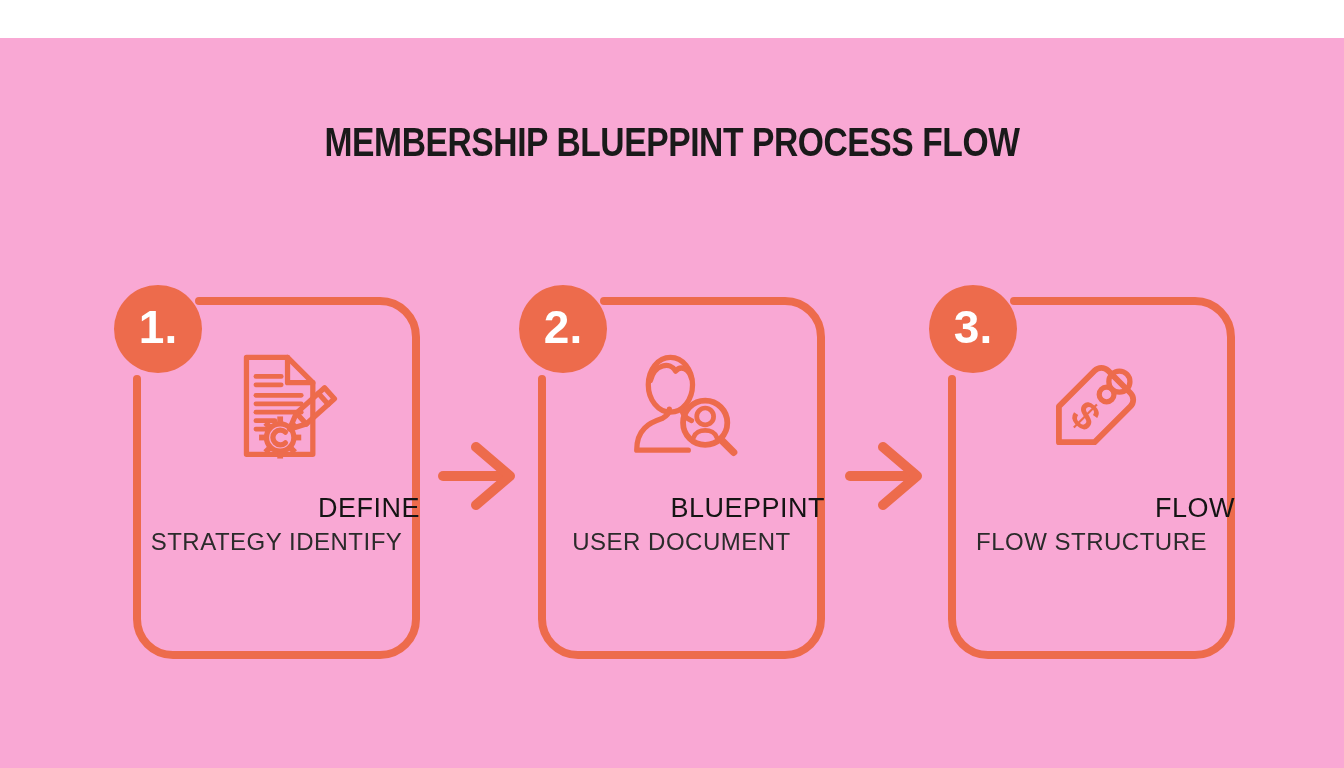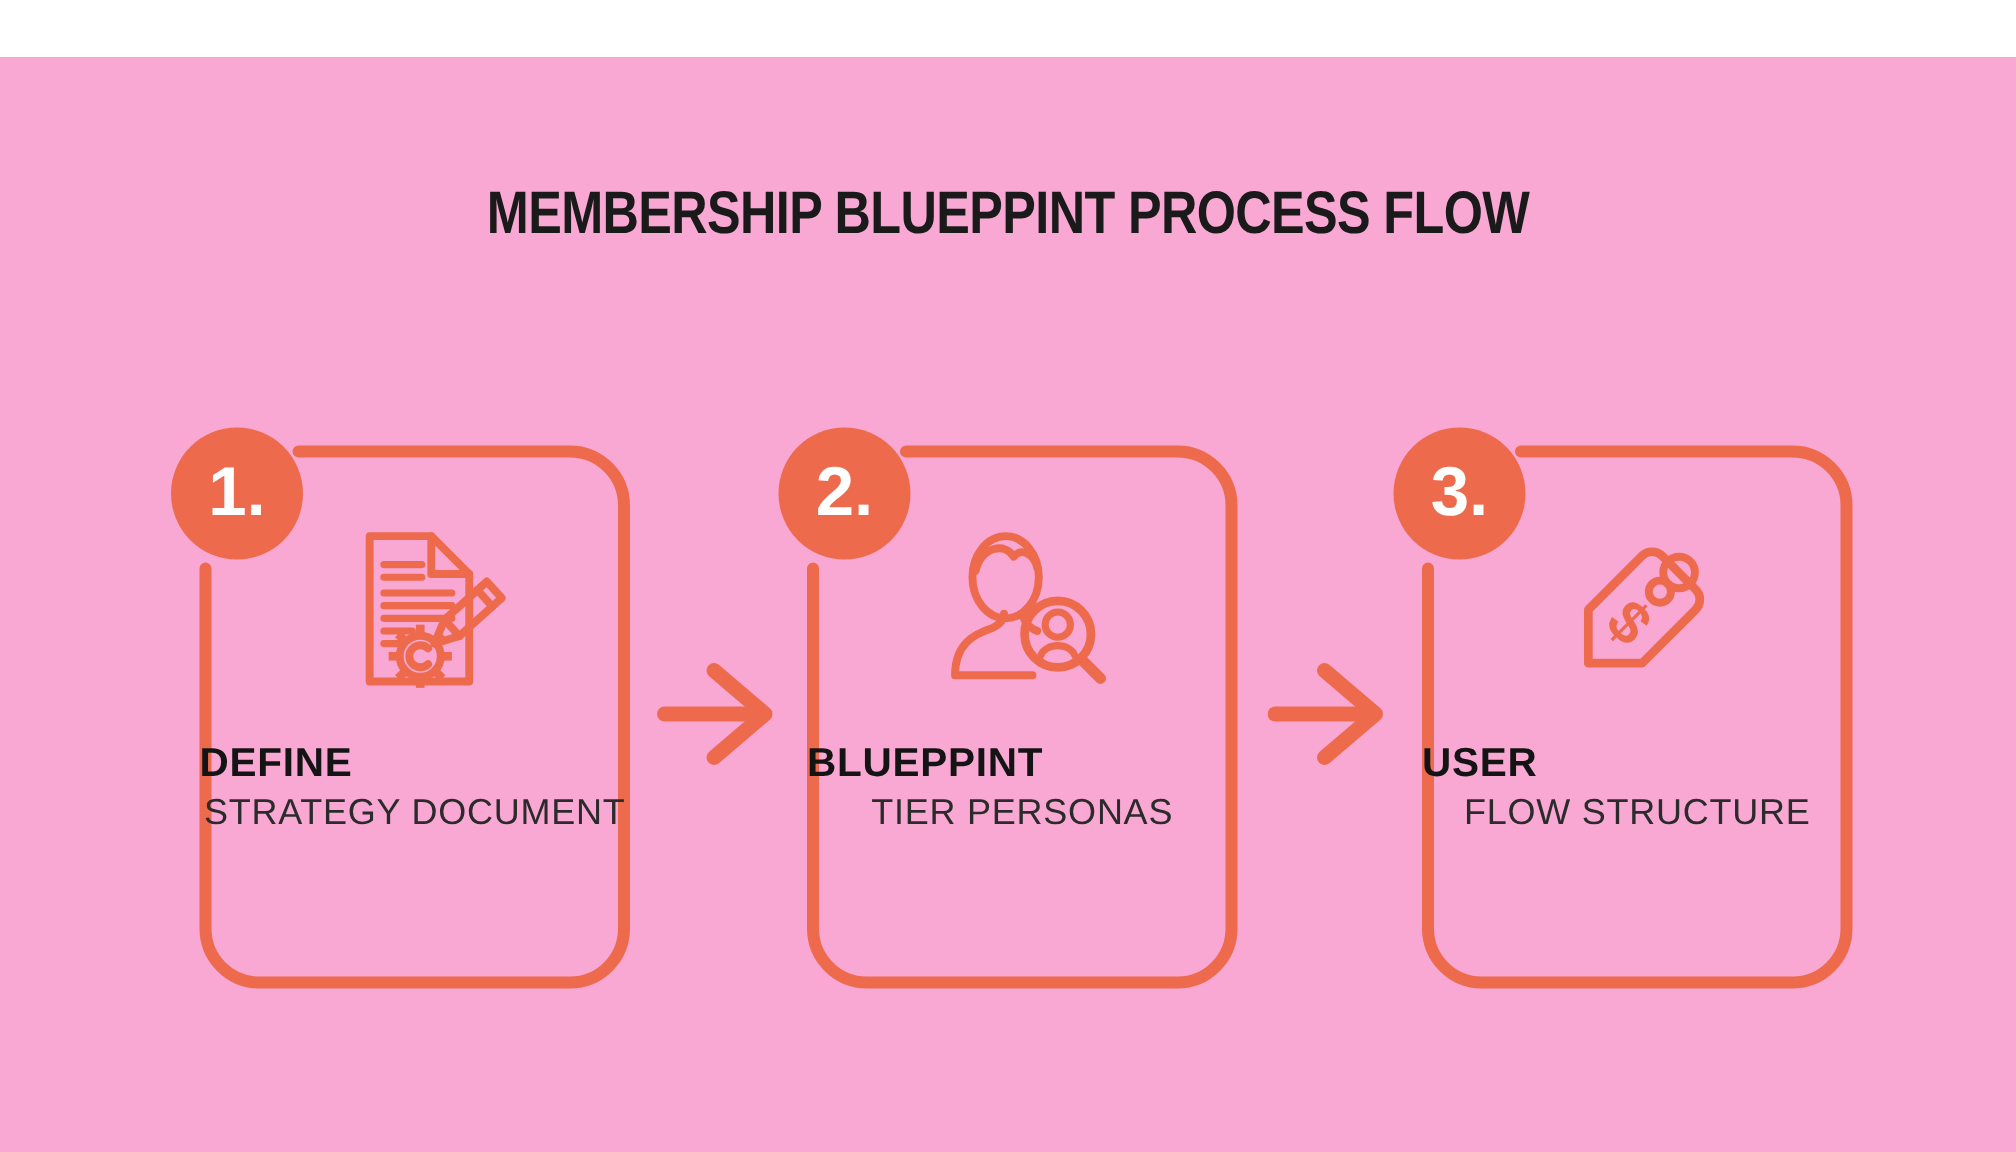--- a/index.html
+++ b/index.html
@@ -27,22 +27,22 @@
   .badge span {
     color:#ffffff; font-weight:bold; font-size:46px; line-height:1;
     padding-bottom:4px;
   }
   .icon-wrap {
     position:absolute; top:52px; left:50%; transform:translateX(-50%);
     width:118px; height:118px;
   }
   .icon-wrap svg { width:118px; height:118px; overflow:visible; }
   .step-title {
-    position:absolute; top:196px; left:0; width:100%; text-align:left;
-    font-size:27px; font-weight:bold; letter-spacing:0.5px; color:#141414;
+    position:absolute; top:196px; left:0; width:100%; text-align:right;
+    font-size:27px; font-weight:normal; letter-spacing:0.5px; color:#141414;
     white-space:nowrap;
   }
   .step-subtitle {
     position:absolute; top:231px; left:0; width:100%; text-align:center;
     font-size:24px; letter-spacing:0.5px; color:#2b2b2b;
     white-space:nowrap;
   }
   .arrow { position:absolute; top:396px; width:84px; height:84px; }
   .arrow-1 { left:438px; }
   .arrow-2 { left:845px; }
@@ -87,21 +87,21 @@
         </g>
         <path d="M64 79 A7 7 0 1 0 64 89"></path>
         <g transform="rotate(48 88 58)">
           <path d="M81 34 H95 V70 H81 Z"></path>
           <path d="M81 42 H95"></path>
           <path d="M81 70 L88 85 L95 70"></path>
         </g>
       </svg>
     </div>
     <div class="step-title">DEFINE</div>
-    <div class="step-subtitle">STRATEGY DOCUMENT</div>
+    <div class="step-subtitle">STRATEGY IDENTIFY</div>
   </div>
 
   <div class="arrow arrow-1">
     <svg viewBox="0 0 84 84" fill="none" stroke="#ED6B4C" stroke-width="10" stroke-linecap="round" stroke-linejoin="round">
       <path d="M5 42 H64"></path>
       <path d="M38 13 L72 42 L38 71"></path>
     </svg>
   </div>
 
   <div class="card card-2">
@@ -117,21 +117,21 @@
         <path d="M26 30 C30 14 45 12 50 21 C55 15 63 19 65 28"></path>
         <path d="M44 57 C44 61 41 64 37 66 C25 70 13 76 13 96 H62"></path>
         <path d="M56 57 C56 62 60 66 65 68"></path>
         <circle cx="78" cy="70" r="21" stroke-width="5.5"></circle>
         <circle cx="78" cy="64" r="8" stroke-width="4.5"></circle>
         <path d="M67 84 C70 75 86 75 89 84" stroke-width="4.5"></path>
         <path d="M93 86 L105 98" stroke-width="7"></path>
       </svg>
     </div>
     <div class="step-title">BLUEPPINT</div>
-    <div class="step-subtitle">TIER PERSONAS</div>
+    <div class="step-subtitle">USER DOCUMENT</div>
   </div>
 
   <div class="arrow arrow-2">
     <svg viewBox="0 0 84 84" fill="none" stroke="#ED6B4C" stroke-width="10" stroke-linecap="round" stroke-linejoin="round">
       <path d="M5 42 H64"></path>
       <path d="M38 13 L72 42 L38 71"></path>
     </svg>
   </div>
 
   <div class="card card-3">
@@ -144,17 +144,17 @@
     <div class="icon-wrap">
       <svg viewBox="0 0 112 112" fill="none" stroke="#ED6B4C" stroke-width="5.5" stroke-linecap="round" stroke-linejoin="round">
         <g transform="rotate(-45 55 58)">
           <path d="M12 58 L36 34 H84 A9 9 0 0 1 93 43 V73 A9 9 0 0 1 84 82 H36 Z"></path>
           <circle cx="76" cy="58" r="7" stroke-width="5"></circle>
         </g>
         <circle cx="82" cy="31" r="10" stroke-width="5"></circle>
         <text transform="translate(50 63) rotate(45)" text-anchor="middle" dominant-baseline="central" fill="#ED6B4C" stroke="none" font-size="38" font-weight="bold" font-family="Liberation Sans, sans-serif">$</text>
       </svg>
     </div>
-    <div class="step-title">USER</div>
+    <div class="step-title">FLOW</div>
     <div class="step-subtitle">FLOW STRUCTURE</div>
   </div>
 
 </div>
 
 </body></html>

